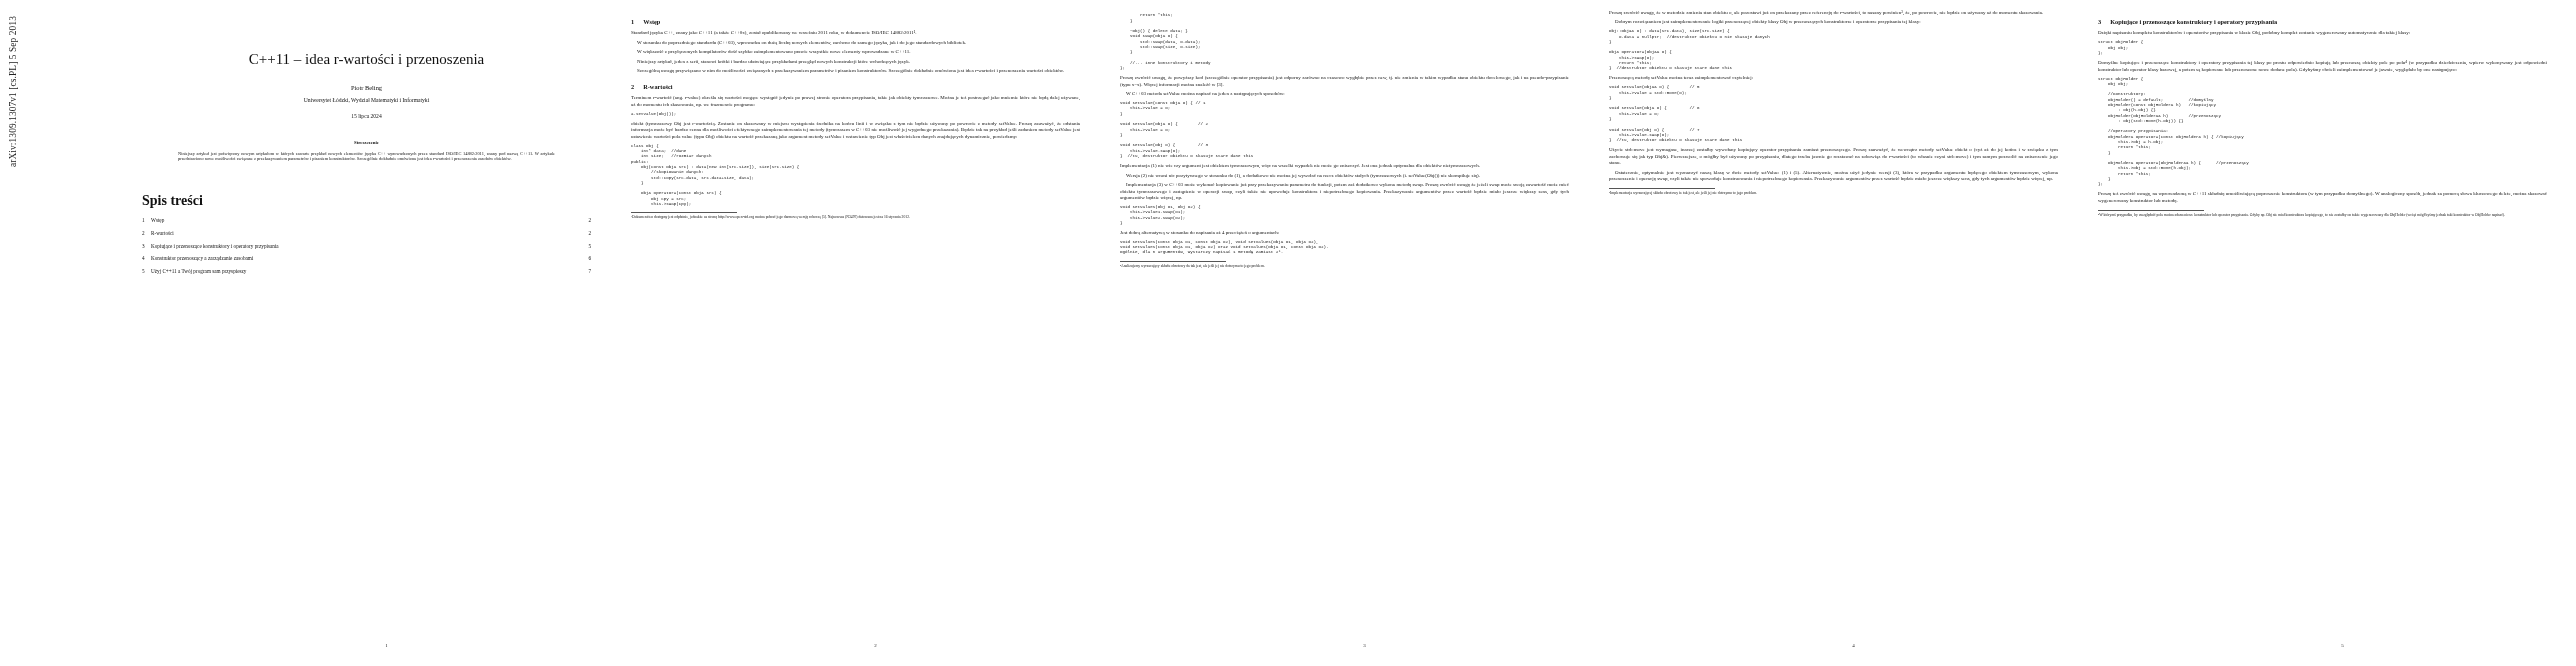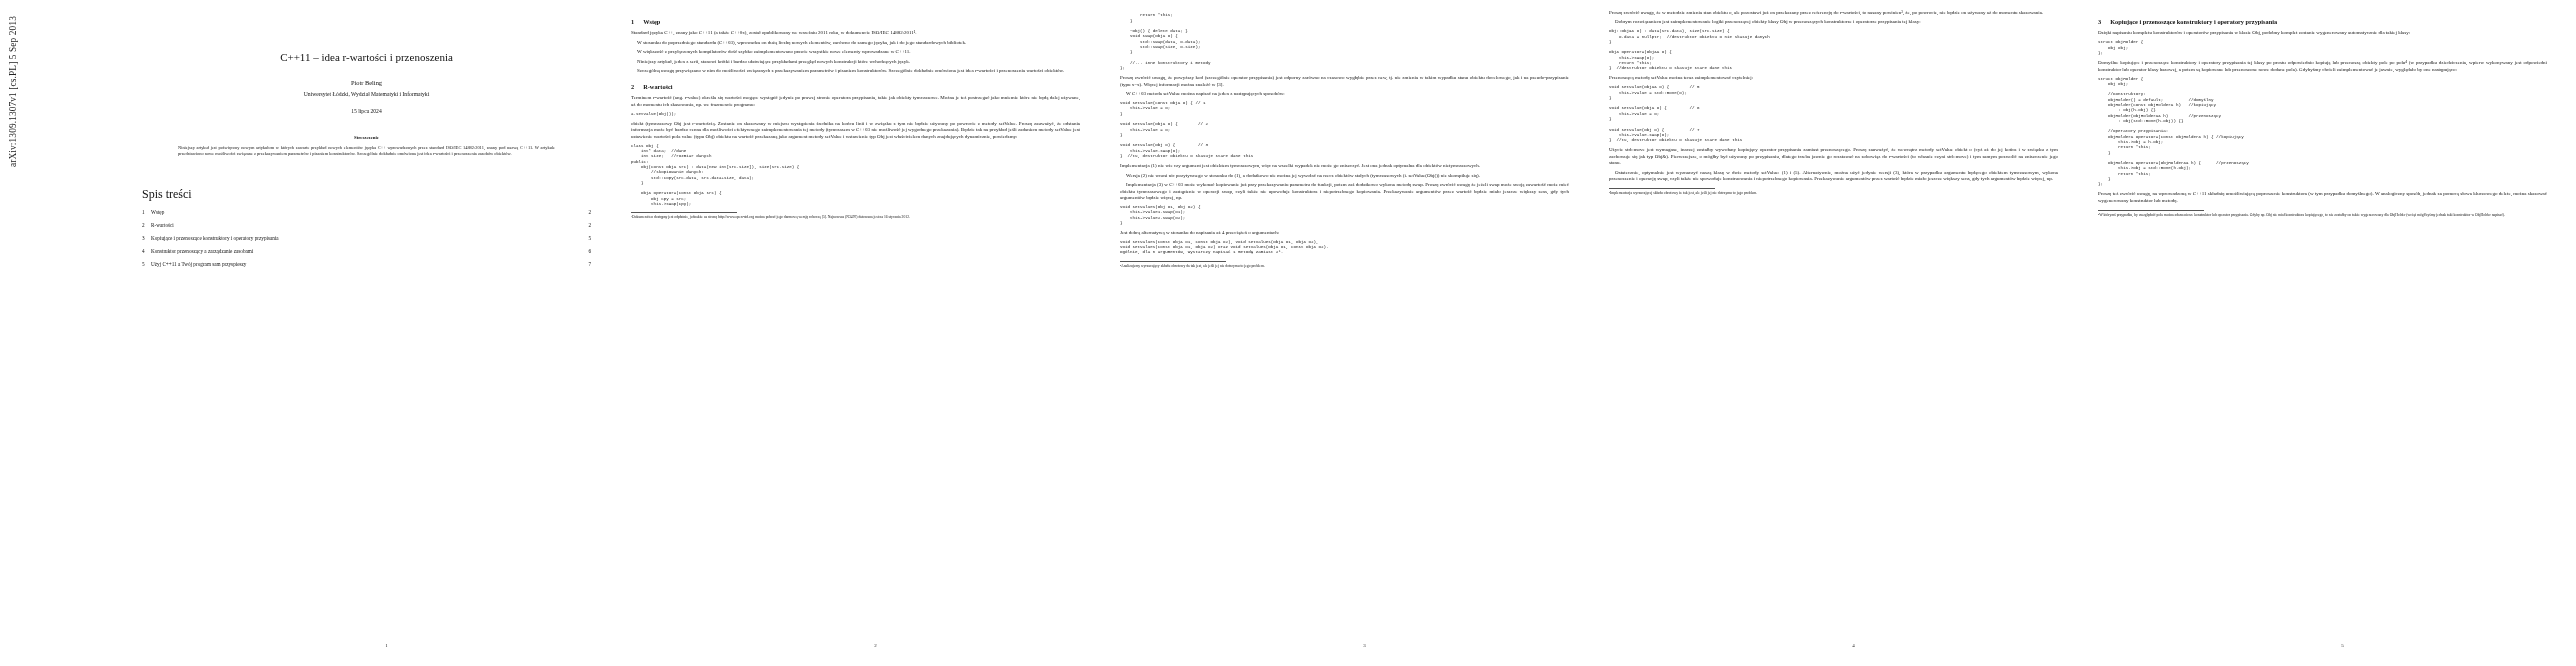--- a/index.html
+++ b/index.html
@@ -13,27 +13,27 @@
     letter-spacing:0.1px;white-space:nowrap;
   }
 
   .cols{position:absolute;left:122px;top:10px;width:2445px;height:650px;display:flex;gap:0px;}
   .col{width:489px;position:relative;padding:0 20px;box-sizing:border-box;}
   .col-inner{font-size:5px;line-height:1.32;text-align:justify;}
 
   .folio{position:absolute;bottom:12.2px;width:100%;text-align:center;font-size:5px;color:#222;}
 
   
-  .title{font-size:11px;text-align:center;margin-top:40px;font-family:"Liberation Serif", serif;}
+  .title{font-size:15px;text-align:center;margin-top:40px;font-family:"Liberation Serif", serif;}
   .author{font-size:6.4px;text-align:center;margin-top:14.5px;}
   .affil{font-size:5.6px;text-align:center;margin-top:3.9px;}
   .date{font-size:5.6px;text-align:center;margin-top:9px;}
   .abs-head{font-size:4.8px;text-align:center;margin-top:20px;font-weight:bold;}
   .abs-body{font-size:4.4px;line-height:1.3;margin:3.9px 36px 0 36px;text-align:justify;}
-  .toc-head{font-size:12px;margin-top:30px;font-weight:normal;}
+  .toc-head{font-size:14px;margin-top:30px;font-weight:bold;}
   .toc-row{display:flex;justify-content:space-between;font-size:5.2px;margin-top:6.1px;}
   .toc-row .t{padding-right:5.6px;}
   .toc-num{width:9px;display:inline-block;}
 
   h2.sec{font-size:6.3px;font-weight:bold;margin:8.3px 0 3.9px 0;display:flex;gap:5px;align-items:baseline;}
   h2.sec .n{min-width:7.2px;}
   p.par{margin:0 0 2.8px 0;text-indent:6.1px;}
   p.par.nofirst{text-indent:0;}
 
   pre.code{

